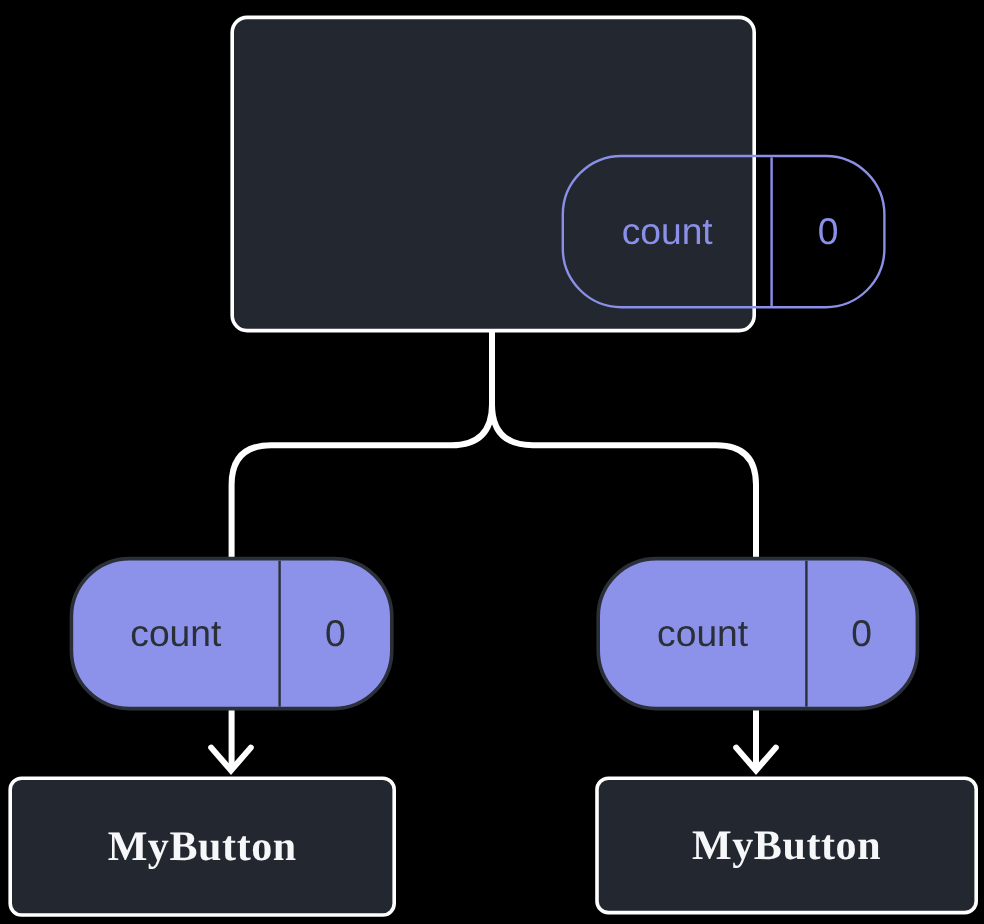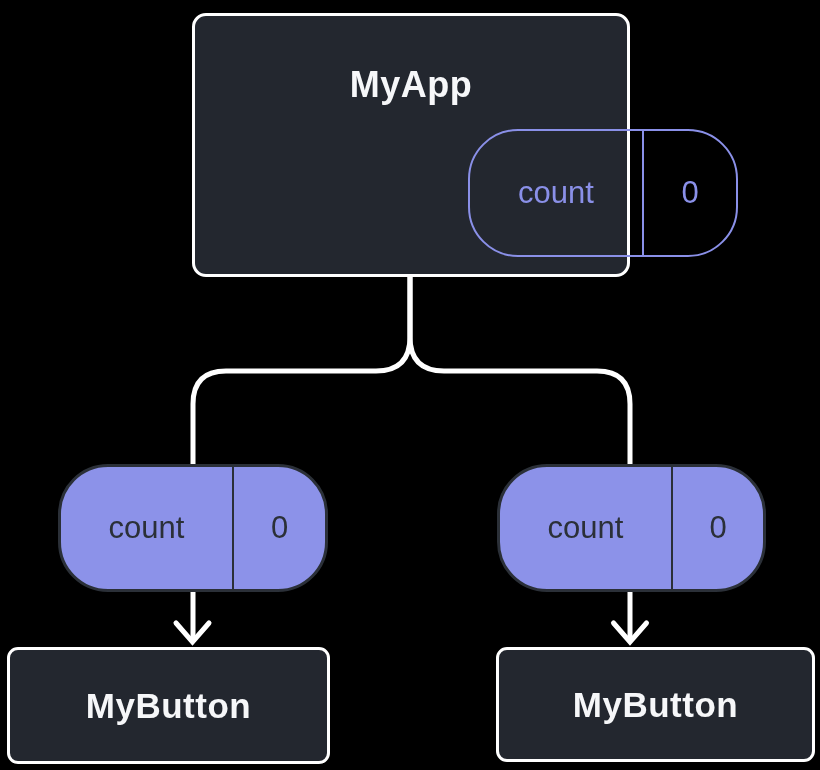--- a/index.html
+++ b/index.html
@@ -90,41 +90,41 @@
   #prop-pill-right { left: 497px; top: 464px; width: 269px; }
   .button-node {
     display: flex;
     align-items: center;
     justify-content: center;
     color: #F6F7F9;
     font-size: 35px;
     font-weight: 700;
     border-radius: 11px;
     letter-spacing: 0.5px;
+    font-family: Liberation Serif, serif;
   }
   #button-node-left  { left: 7px;   top: 647px; width: 323px; height: 117px; }
   #button-node-right { left: 496px; top: 647px; width: 319px; height: 115px; }
 </style>
 </head>
 <body>
 
 <div id="canvas">
 
   <svg id="connector-layer" viewBox="0 0 820 770" xmlns="http://www.w3.org/2000/svg">
 
     <path d="M410 275 L410 337 Q410 371 376 371 L226 371 Q193 371 193 404 L193 637" fill="none" stroke="#FFFFFF" stroke-width="5" stroke-linecap="round" stroke-linejoin="round"></path>
 
     <path d="M410 275 L410 337 Q410 371 444 371 L597 371 Q630 371 630 404 L630 637" fill="none" stroke="#FFFFFF" stroke-width="5" stroke-linecap="round" stroke-linejoin="round"></path>
 
     <path d="M176 623 L192.5 642 L209 623" fill="none" stroke="#FFFFFF" stroke-width="5" stroke-linecap="round" stroke-linejoin="miter"></path>
     <path d="M613.5 623 L630 642 L646.5 623" fill="none" stroke="#FFFFFF" stroke-width="5" stroke-linecap="round" stroke-linejoin="miter"></path>
   </svg>
 
   <div class="node" id="app-node">
-    <div class="app-title">MyApp</div>
     <div class="pill" id="state-pill">
       <div class="seg-name">count</div>
       <div class="seg-value">0</div>
     </div>
   </div>
 
   <div class="pill prop-pill" id="prop-pill-left">
     <div class="seg-name">count</div>
     <div class="seg-value">0</div>
   </div>

